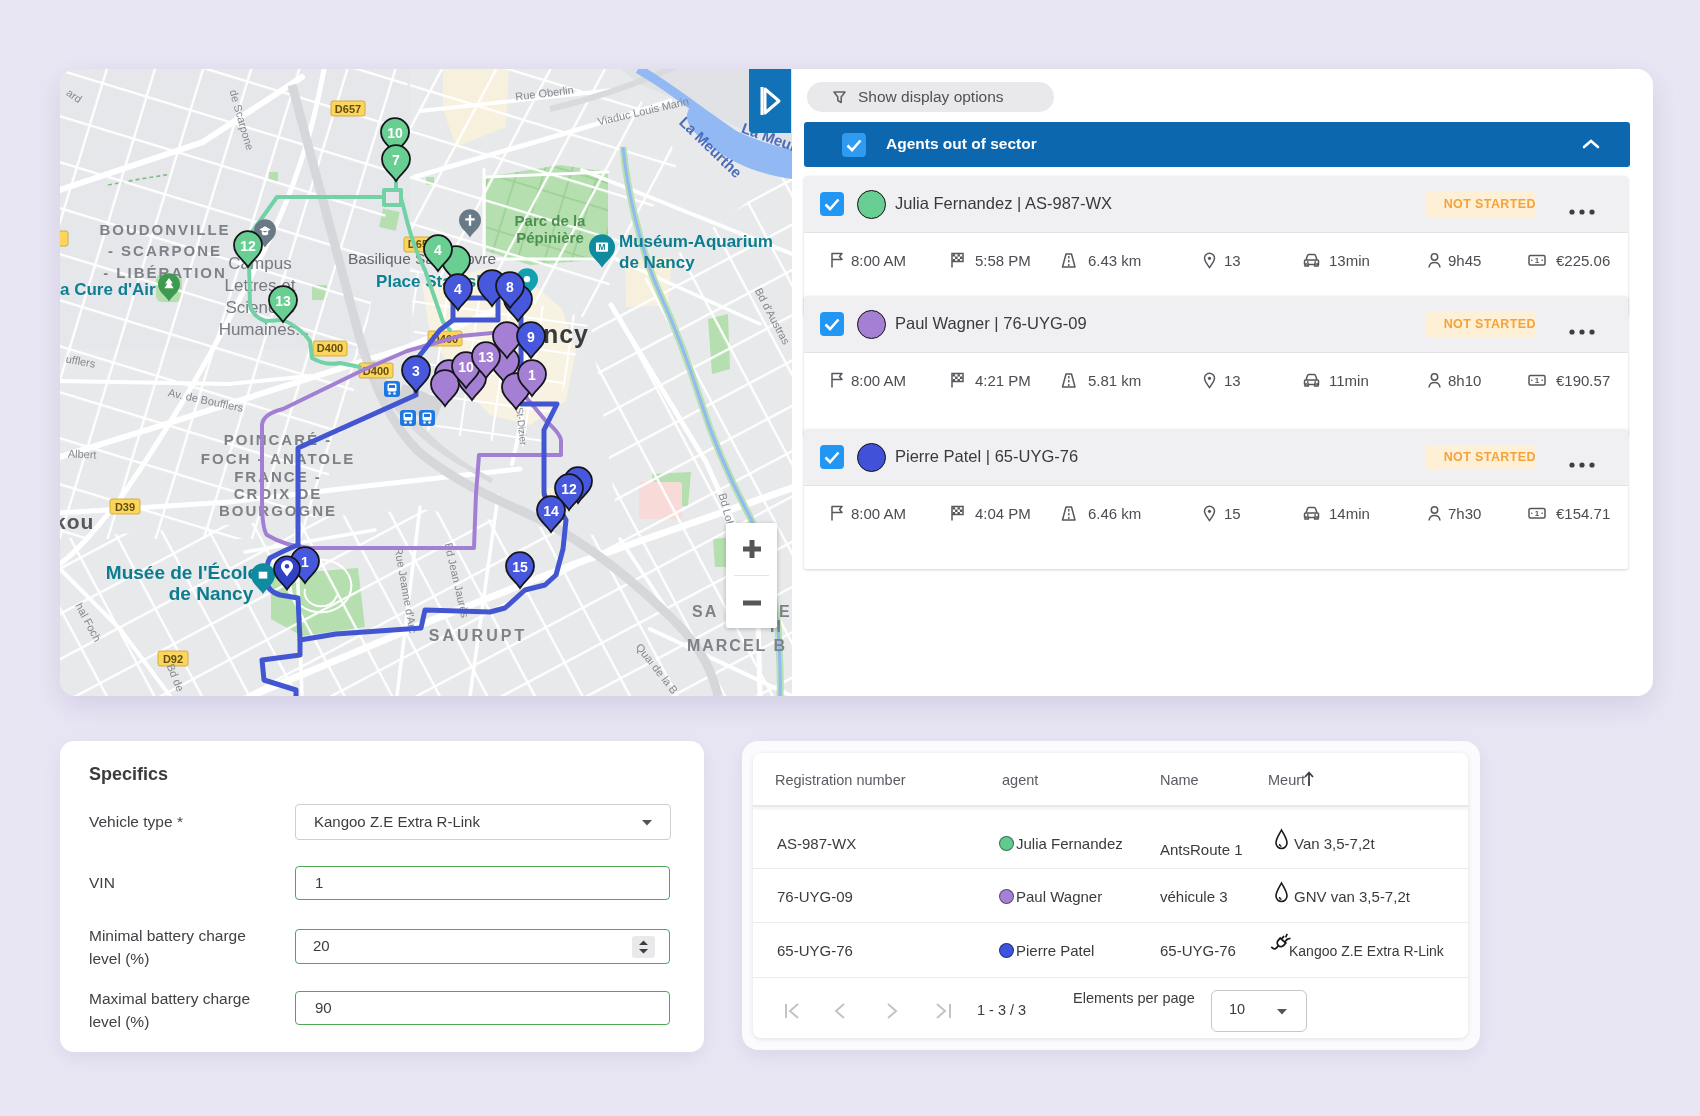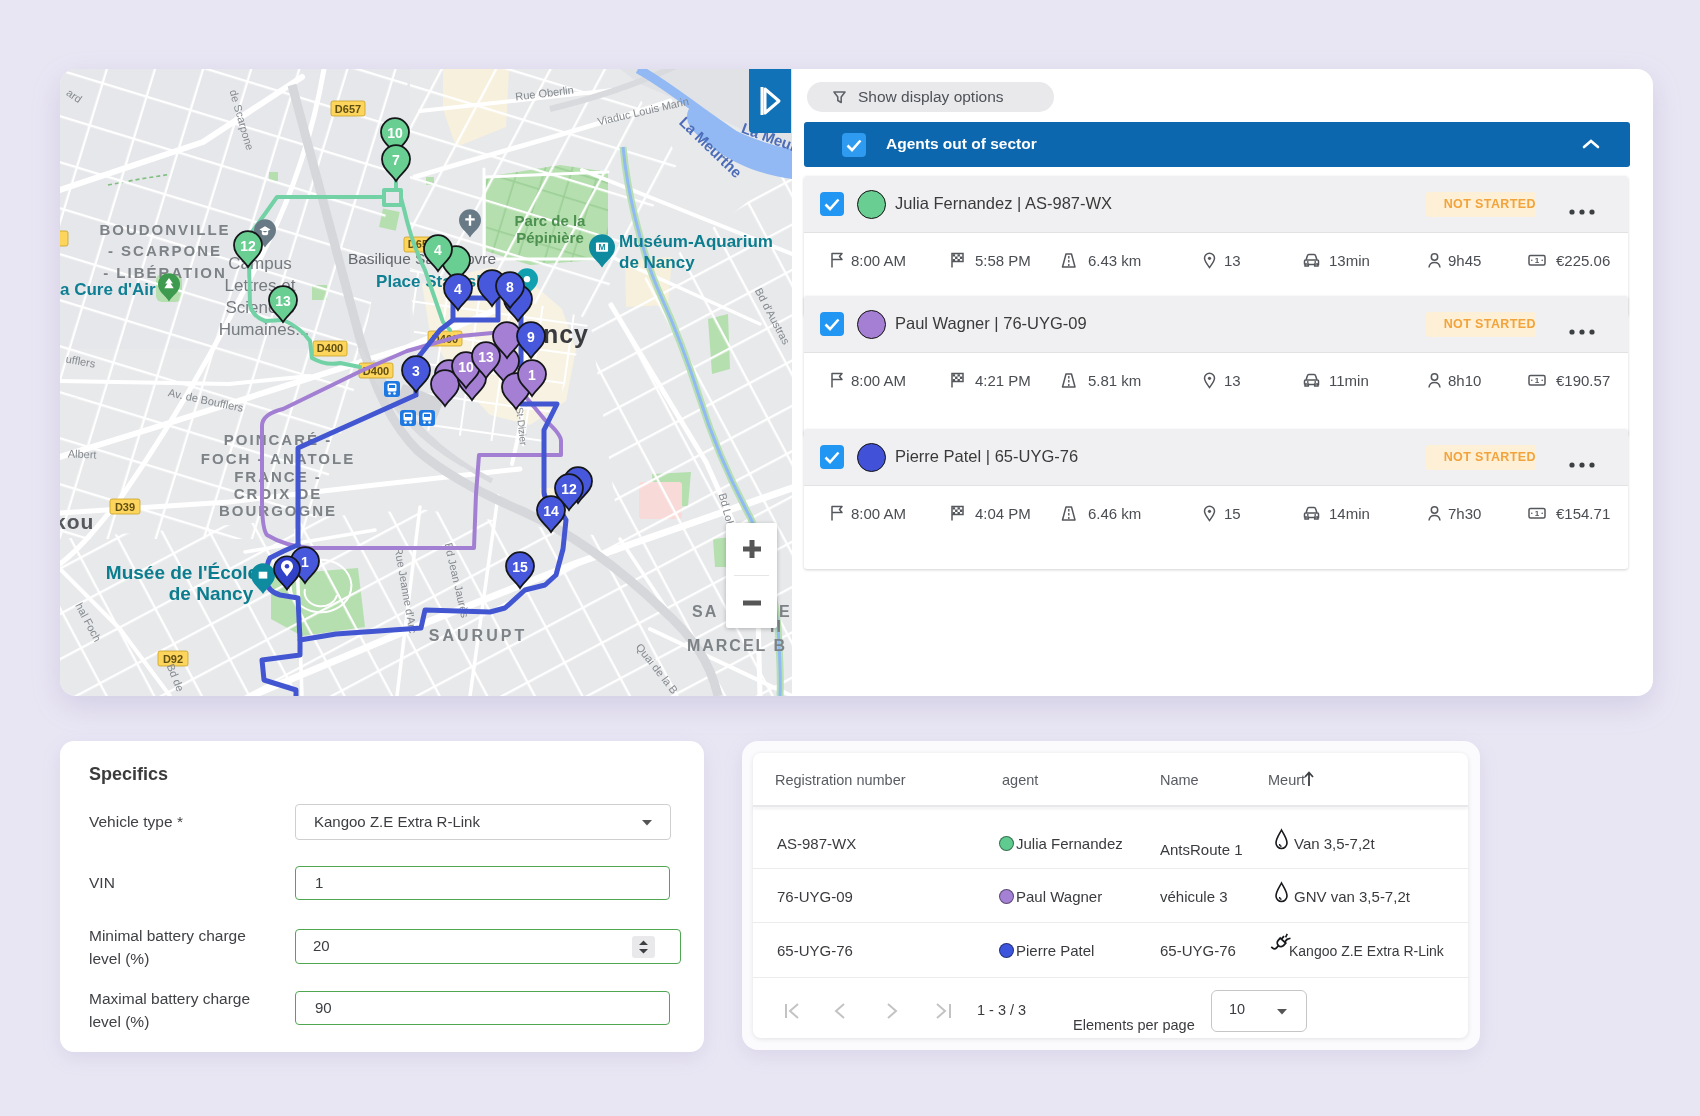--- a/index.html
+++ b/index.html
@@ -548,21 +548,21 @@
     <svg class="abs" style="left:344px;top:13px" width="14" height="9">
         <path d="M2 2 L7 7.5 L12 2 Z" fill="#555"></path>
       </svg>
   </div>
   <span class="abs lbl" style="left:29px;top:133px">VIN</span>
   <div class="abs gfld" style="left:235px;top:125px;width:373px;height:32px;">
     <span class="abs" style="left:19px;top:7px">1</span>
   </div>
   <span class="abs lbl" style="left:29px;top:186px">Minimal battery charge</span>
   <span class="abs lbl" style="left:29px;top:209px">level (%)</span>
-  <div class="abs gfld" style="left:235px;top:188px;width:373px;height:33px;padding-left:11px;">
+  <div class="abs gfld" style="left:235px;top:188px;width:373px;height:33px;">
     <span class="abs" style="left:17px;top:7px">20</span>
     <div class="abs" style="left:336px;top:6px;width:23px;height:22px;background:#e9e9eb;border-radius:3px;"><svg width="23" height="22">
           <path d="M7 9 L11.5 4.5 L16 9 Z M7 13 L11.5 17.5 L16 13 Z" fill="#3c4043"></path>
         </svg></div>
   </div>
   <span class="abs lbl" style="left:29px;top:249px">Maximal battery charge</span>
   <span class="abs lbl" style="left:29px;top:272px">level (%)</span>
   <div class="abs gfld" style="left:235px;top:250px;width:373px;height:32px;">
     <span class="abs" style="left:19px;top:7px">90</span>
   </div>
@@ -613,21 +613,21 @@
   <div class="abs" style="left:0px;top:224px;width:715px;height:1px;background:#ececee;"></div>
   <svg class="abs" style="left:31px;top:248px" width="175" height="20">
     <g stroke="#c3c3c5" stroke-width="2" fill="none">
     <path d="M14 3 L6 10 L14 17 M2 3 V17"></path>
     <path d="M60 3 L52 10 L60 17"></path>
     <path d="M104 3 L112 10 L104 17"></path>
     <path d="M153 3 L161 10 L153 17 M166 3 V17"></path>
     </g>
   </svg>
   <span class="abs cell" style="left:224px;top:249px;font-size:14.5px;">1 - 3 / 3</span>
-  <span class="abs cell" style="left:320px;top:264px;font-size:14.5px;">Elements per page</span>
+  <span class="abs cell" style="left:320px;top:237px;font-size:14.5px;">Elements per page</span>
   <div class="abs" style="left:458px;top:237px;width:94px;height:40px;border:1px solid #c6c6c8;border-radius:6px;">
     <span class="abs cell" style="left:17px;top:10px;font-size:14.5px;">10</span>
     <svg class="abs" style="left:63px;top:16px" width="14" height="9">
           <path d="M2 2 L7 7.5 L12 2 Z" fill="#555"></path>
         </svg>
   </div>
  </div>
 </div>
 
 </body></html>

